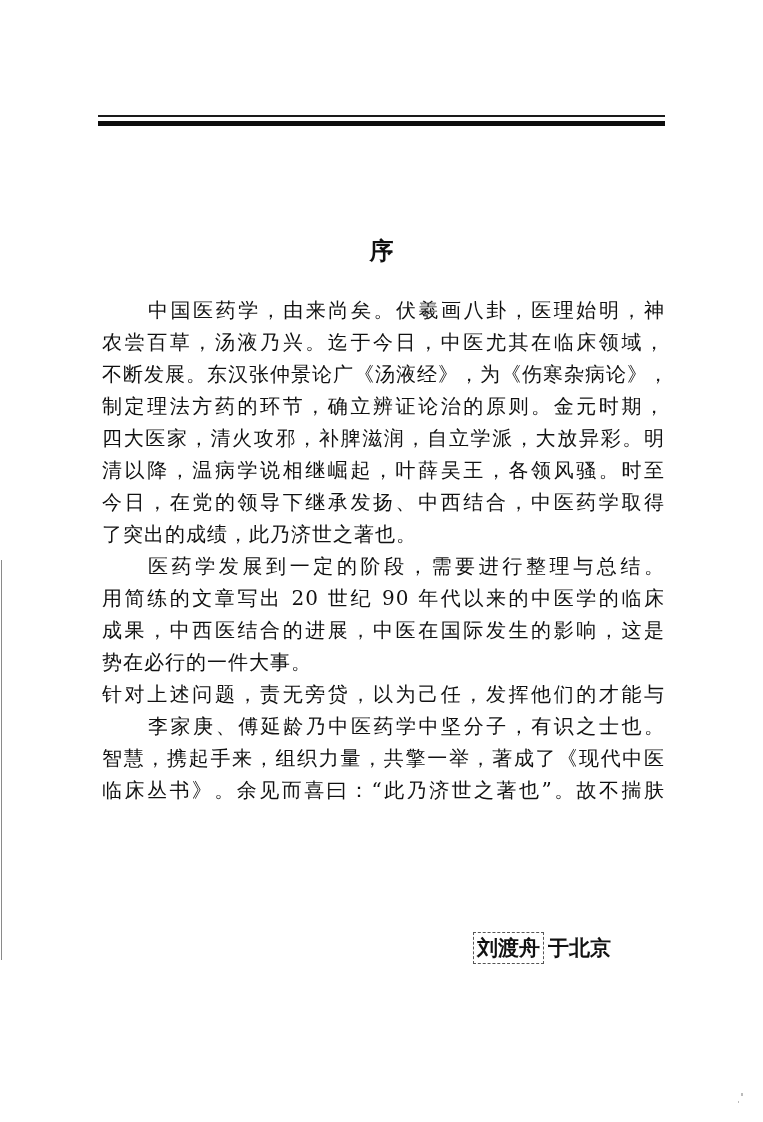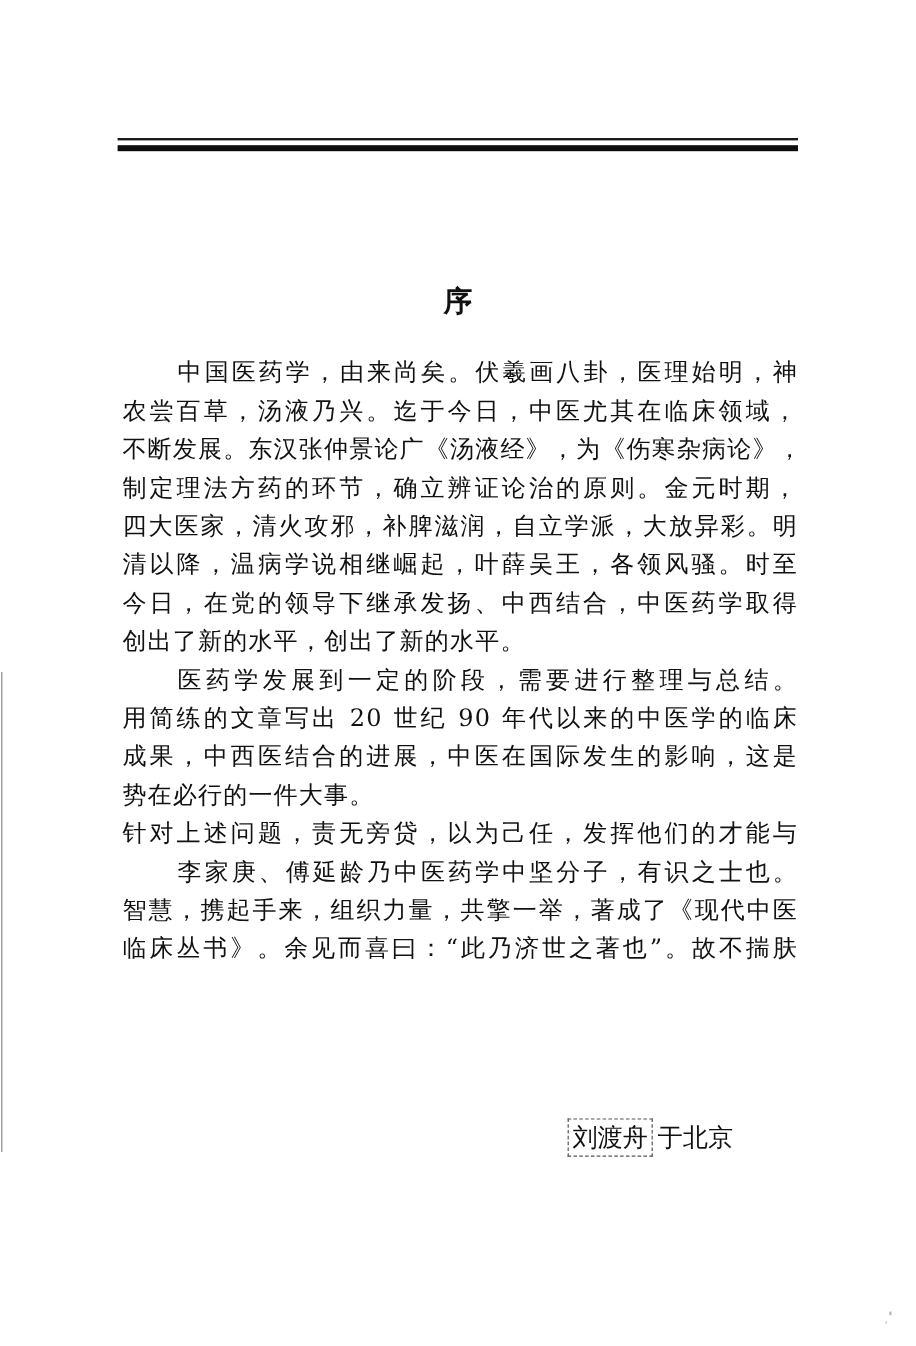--- a/index.html
+++ b/index.html
@@ -75,21 +75,21 @@
     }
     .signature {
       position: absolute;
       left: 473px;
       top: 932px;
       height: 32px;
       display: flex;
       align-items: center;
       font-family: "DejaVu Sans", "Liberation Sans", sans-serif;
       font-size: 21px;
-      font-weight: normal;
+      font-weight: bold;
     }
     .sig-name {
       border: 1px dashed #555;
       padding: 1px 3px;
       line-height: 28px;
     }
     .sig-place {
       margin-left: 4px;
       line-height: 28px;
     }
@@ -112,21 +112,21 @@
 
 <div class="body-text">
 
   <span class="line indent">中国医药学，由来尚矣。伏羲画八卦，医理始明，神</span>
   <span class="line">农尝百草，汤液乃兴。迄于今日，中医尤其在临床领域，</span>
   <span class="line">不断发展。东汉张仲景论广《汤液经》，为《伤寒杂病论》，</span>
   <span class="line">制定理法方药的环节，确立辨证论治的原则。金元时期，</span>
   <span class="line">四大医家，清火攻邪，补脾滋润，自立学派，大放异彩。明</span>
   <span class="line">清以降，温病学说相继崛起，叶薛吴王，各领风骚。时至</span>
   <span class="line">今日，在党的领导下继承发扬、中西结合，中医药学取得</span>
-  <span class="line last">创出了新的水平，创出了新的水平。</span>
+  <span class="line last">了突出的成绩，此乃济世之著也。</span>
 
   <span class="line indent">医药学发展到一定的阶段，需要进行整理与总结。</span>
   <span class="line">用简练的文章写出 20 世纪 90 年代以来的中医学的临床</span>
   <span class="line">成果，中西医结合的进展，中医在国际发生的影响，这是</span>
   <span class="line last">势在必行的一件大事。</span>
 
   <span class="line">针对上述问题，责无旁贷，以为己任，发挥他们的才能与</span>
   <span class="line indent">李家庚、傅延龄乃中医药学中坚分子，有识之士也。</span>
   <span class="line">智慧，携起手来，组织力量，共擎一举，著成了《现代中医</span>
   <span class="line">临床丛书》。余见而喜曰：“此乃济世之著也”。故不揣肤</span>

